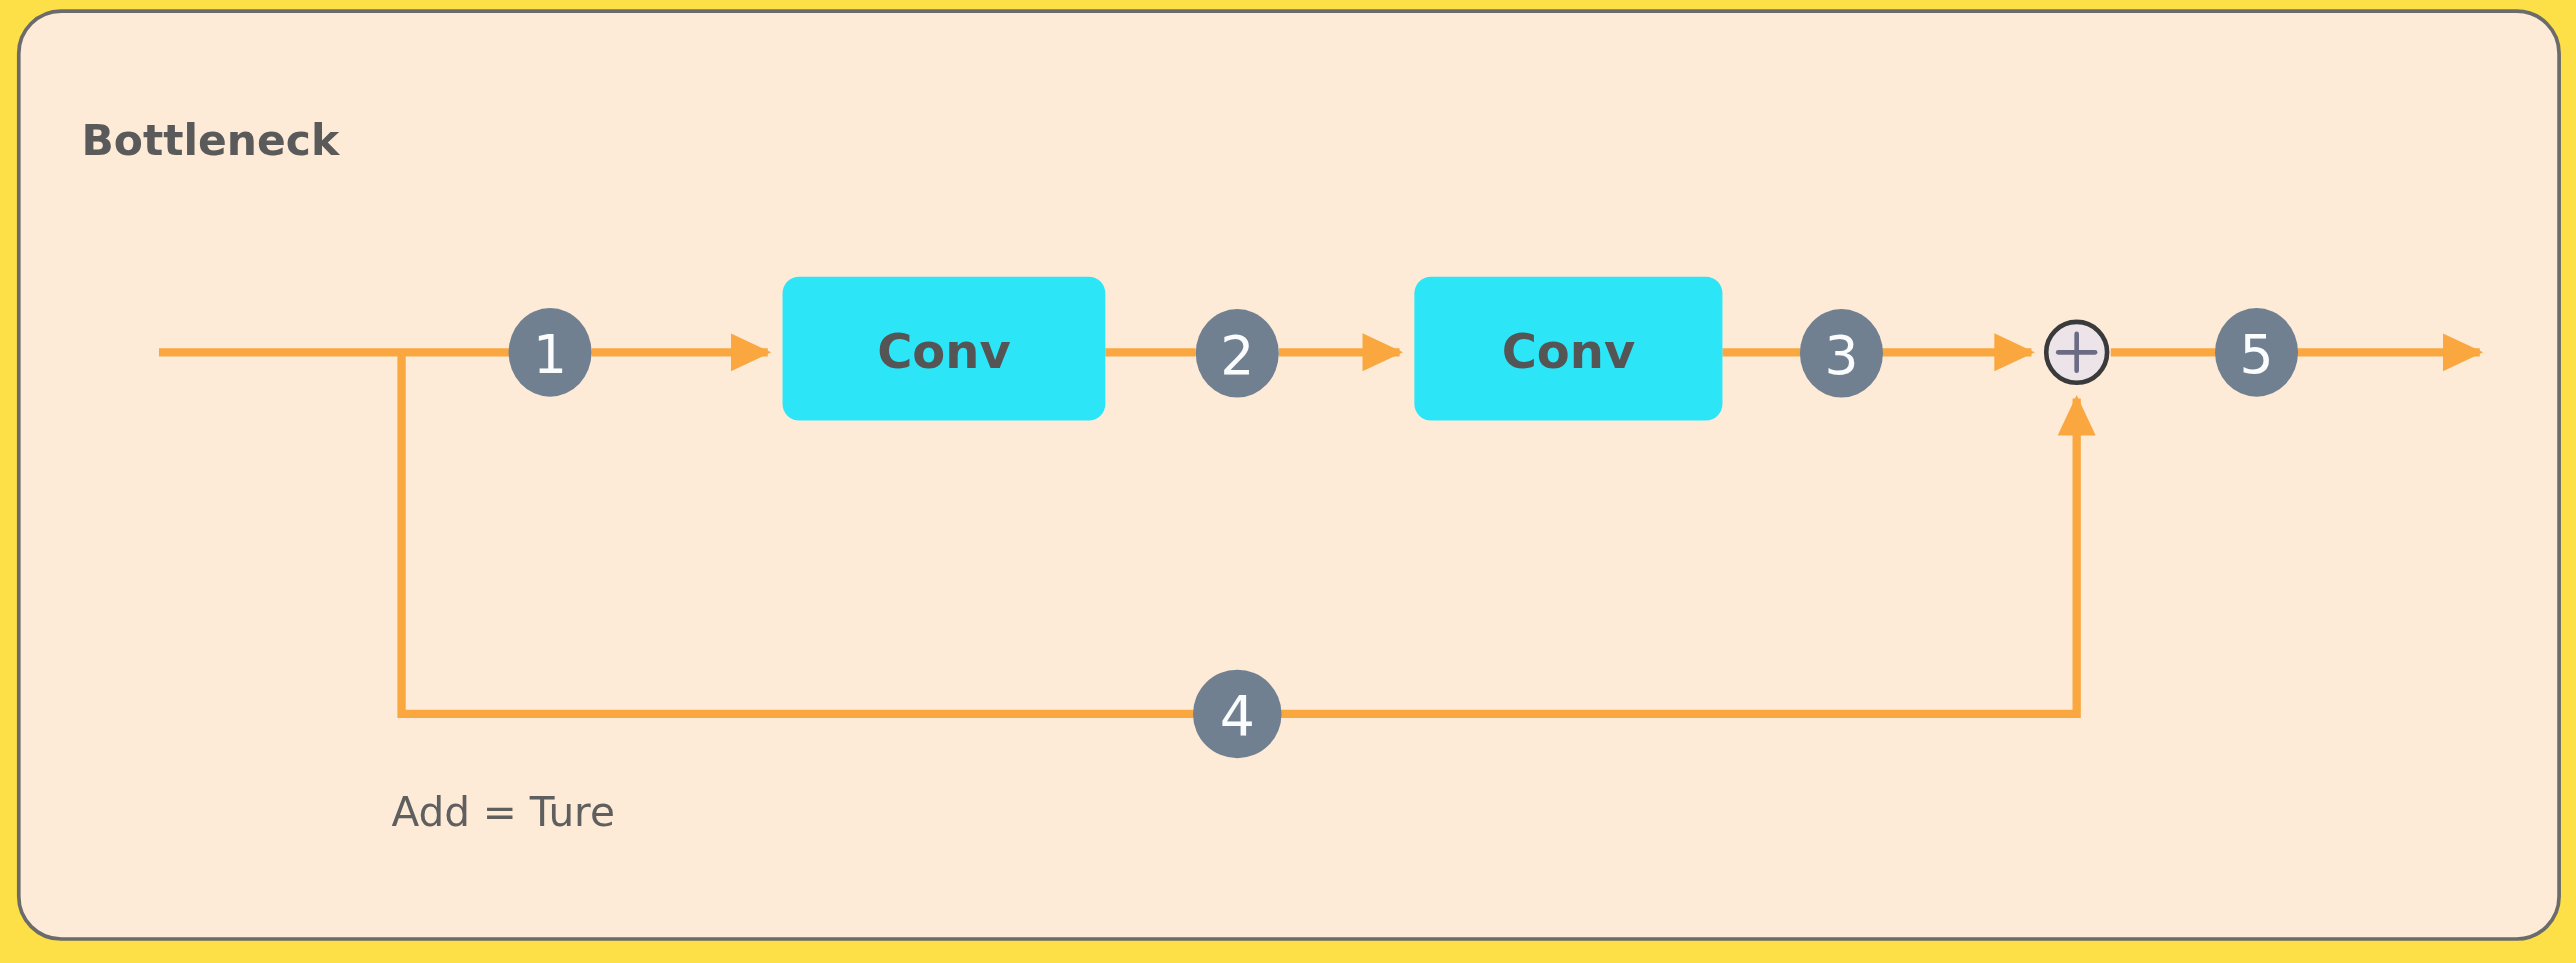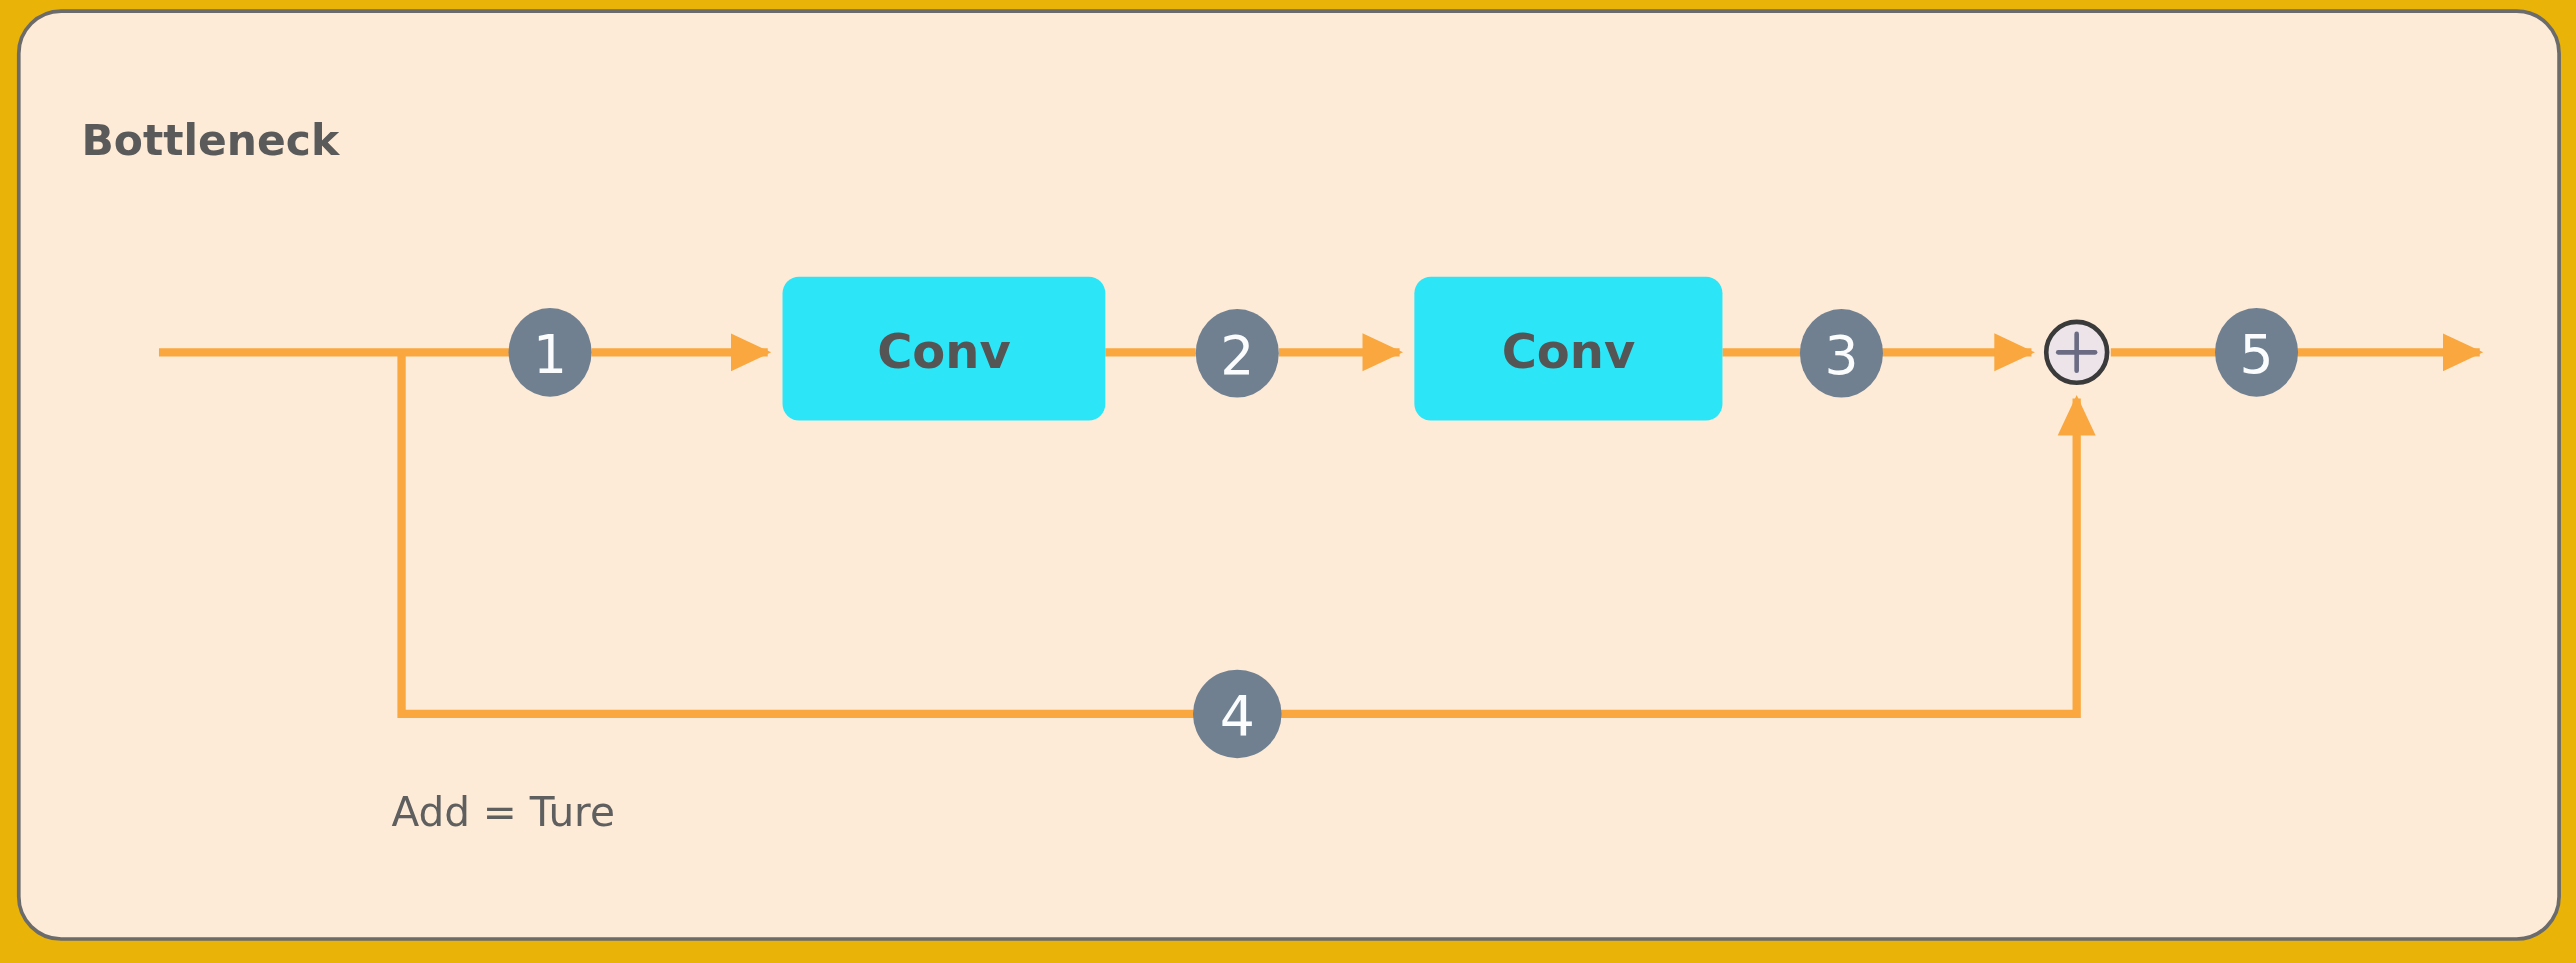--- a/index.html
+++ b/index.html
@@ -8,21 +8,21 @@
     background: #ffffff;
   }
   body {
     font-family: "DejaVu Sans", sans-serif;
   }
   #stage {
     position: relative;
     width: 2576px;
     height: 963px;
     overflow: hidden;
-    background: #eab308;
+    background: #fde047;
     text-decoration: underline;
   }
   #diagram-svg {
     position: absolute;
     left: 0;
     top: 0;
     width: 2576px;
     height: 963px;
   }
   .block-title {

